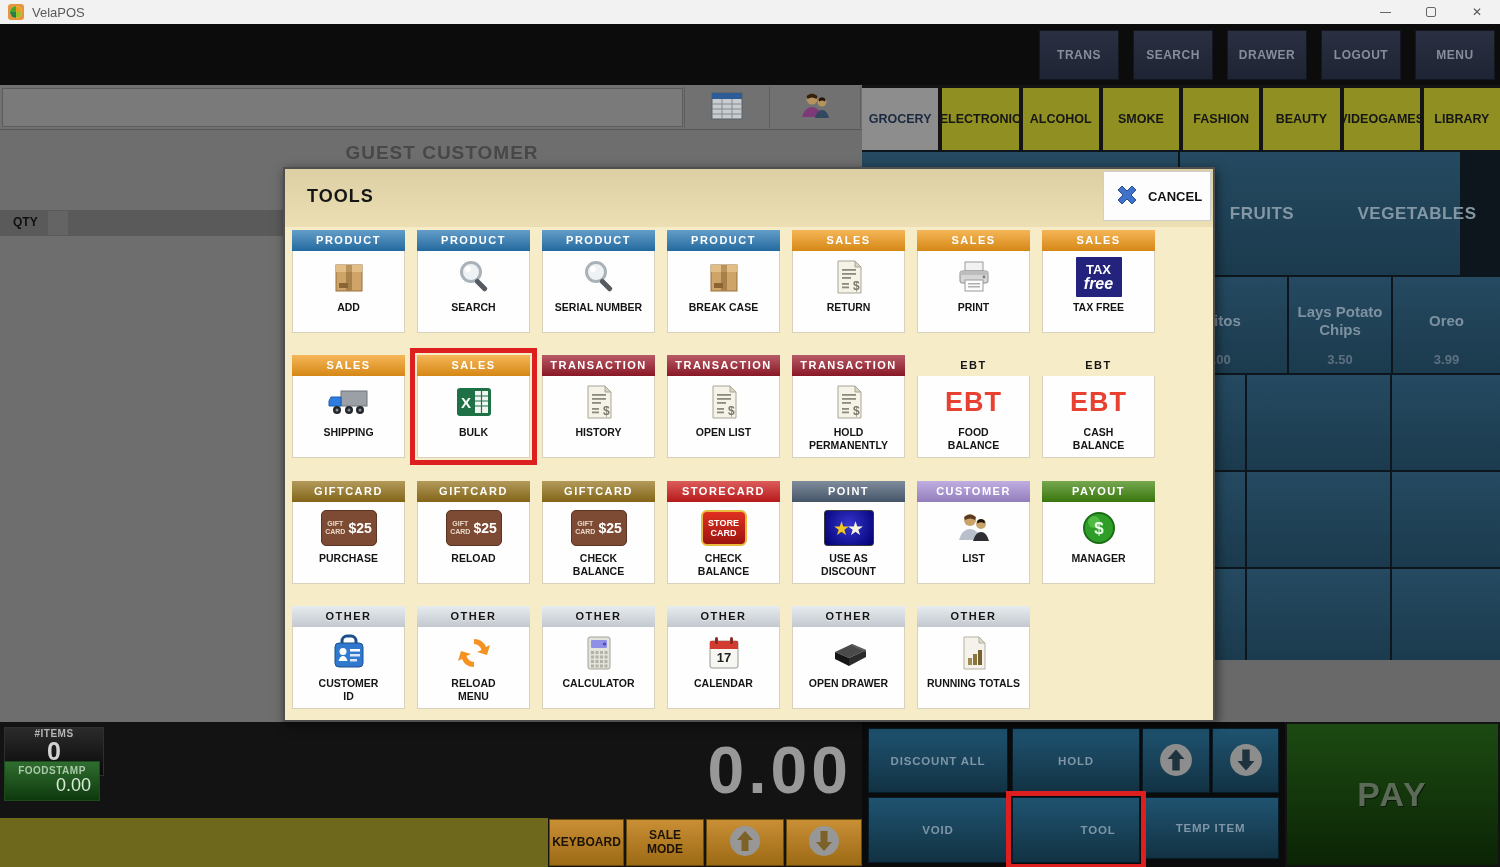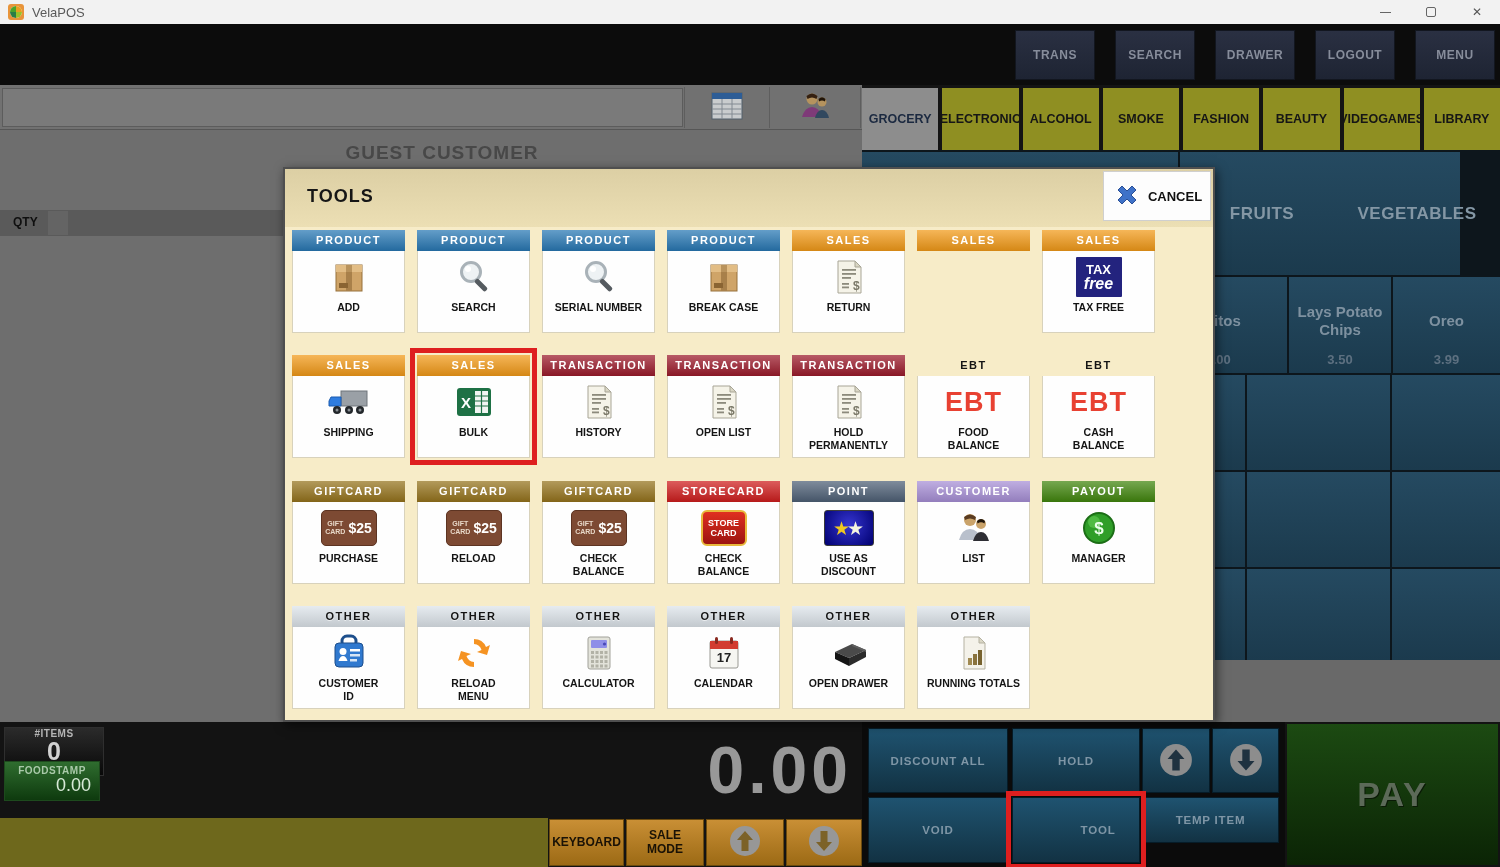--- a/index.html
+++ b/index.html
@@ -11,21 +11,21 @@
   .app-icon{margin-left:8px;width:16px;height:16px;}
   .app-title{margin-left:8px;font-size:13px;color:#5a5a5a;}
   .win-controls{position:absolute;right:0;top:0;height:24px;display:flex;}
   .win-btn{width:46px;height:24px;display:flex;align-items:center;justify-content:center;color:#555;}
   .glyph-min{width:11px;height:1px;background:#666;}
   .glyph-max{width:10px;height:10px;border:1px solid #666;border-radius:2px;}
   .glyph-close{font-size:12px;color:#555;line-height:1;}
 
   
   .navbar{position:absolute;left:0;top:24px;width:1500px;height:61px;background:#0c0c0c;}
-  .nav-buttons{position:absolute;right:5px;top:6px;display:flex;gap:20px;}
+  .nav-buttons{position:absolute;right:5px;top:6px;display:flex;gap:14px;}
   .nav-btn{width:80px;height:50px;background:linear-gradient(#2a3042,#1e2433);border:1px solid #12161f;
     color:#878d9b;font-size:12px;font-weight:bold;letter-spacing:.5px;display:flex;align-items:center;justify-content:center;}
 
   
   .toolbar{position:absolute;left:0;top:85px;width:862px;height:45px;background:#717171;border-bottom:1px solid #565656;}
   .toolbar-input{position:absolute;left:2px;top:3px;width:681px;height:39px;background:#7a7a7a;border:1px solid #5c5c5c;}
   .tb-btn{position:absolute;top:2px;height:41px;display:flex;align-items:center;justify-content:center;border-left:1px solid #5e5e5e;}
   .tb-btn.grid{left:684px;width:85px;}
   .tb-btn.people{left:769px;width:92px;border-right:1px solid #5e5e5e;}
 
@@ -82,21 +82,21 @@
   .b-down-o{left:786px;width:76px;}
   .bb-right{position:absolute;left:862px;top:0;width:423px;height:145px;background:#0b0b0b;}
   .teal-btn{position:absolute;background:linear-gradient(#1f5370,#123243);border:1px solid #061c28;
     color:#7f96a6;font-size:11.5px;font-weight:bold;letter-spacing:.8px;display:flex;align-items:center;justify-content:center;}
   .b-discount{left:6px;top:6px;width:140px;height:65px;}
   .b-hold{left:150px;top:6px;width:128px;height:65px;}
   .b-up-t{left:280px;top:6px;width:68px;height:65px;}
   .b-down-t{left:350px;top:6px;width:67px;height:65px;}
   .b-void{left:6px;top:75px;width:140px;height:66px;}
   .b-tool{left:150px;top:75px;width:128px;height:66px;padding-left:44px;}
-  .b-temp{left:280px;top:75px;width:137px;height:46px;}
+  .b-temp{left:280px;top:75px;width:137px;height:62px;}
   .pay-btn{position:absolute;left:1287px;top:2px;width:211px;height:141px;background:linear-gradient(#1c4a12,#0b2405);
     color:#5c6a58;font-size:34px;font-weight:bold;letter-spacing:2px;display:flex;align-items:center;justify-content:center;
     text-shadow:1px 1px 0 #0a1a06;}
 
   
   .modal{position:absolute;left:283px;top:167px;width:932px;height:555px;background:#f7ecc8;
     border:2px solid #4f4f4f;box-shadow:2px 3px 10px rgba(0,0,0,.55);}
   .modal-header{position:absolute;left:0;top:0;width:100%;height:58px;background:linear-gradient(#dccfa4,#ecdfb4);}
   .modal-title{position:absolute;left:22px;top:17px;font-size:18px;font-weight:600;color:#161616;letter-spacing:1px;}
   .cancel-btn{position:absolute;right:2px;top:2px;width:108px;height:50px;background:#fdfdfd;border:1px solid #cfcfcf;
@@ -380,20 +380,34 @@
                   <rect x="11" y="25" width="7" height="1.8" fill="#8c8a7c"></rect>
                   <rect x="11" y="28.5" width="7" height="1.8" fill="#8c8a7c"></rect>
                   <text x="22" y="32" font-size="12" font-weight="bold" fill="#7a7868" font-family="Liberation Sans,sans-serif">$</text>
                 </svg>
               </div>
               <div class="card-label">RETURN</div>
             </div>
           </div>
           <div class="tool-card">
             <div class="card-hdr" style="background-color: rgb(242, 154, 24);">SALES</div>
+            <div class="card-body">
+              <div class="icon-wrap">
+                <svg width="40" height="36" viewBox="0 0 40 36">
+                  <rect x="11" y="3" width="18" height="9" fill="#f2f2f2" stroke="#9a9a9a"></rect>
+                  <rect x="6" y="12" width="28" height="12" rx="2" fill="#d6d6d6" stroke="#8e8e8e"></rect>
+                  <rect x="6" y="12" width="28" height="4" rx="2" fill="#bdbdbd"></rect>
+                  <circle cx="30" cy="18" r="1.4" fill="#7a7a7a"></circle>
+                  <rect x="11" y="21" width="18" height="11" fill="#fcfcfc" stroke="#9a9a9a"></rect>
+                  <rect x="14" y="24" width="12" height="1.5" fill="#b0b0b0"></rect>
+                  <rect x="14" y="27" width="12" height="1.5" fill="#b0b0b0"></rect>
+                </svg>
+              </div>
+              <div class="card-label">PRINT</div>
+            </div>
           </div>
           <div class="tool-card">
             <div class="card-hdr" style="background-color: rgb(242, 154, 24);">SALES</div>
             <div class="card-body">
               <div class="icon-wrap">
                 <div class="ic-taxfree">
                   <span>TAX</span>
                   <span class="tf2">free</span>
                 </div>
               </div>

